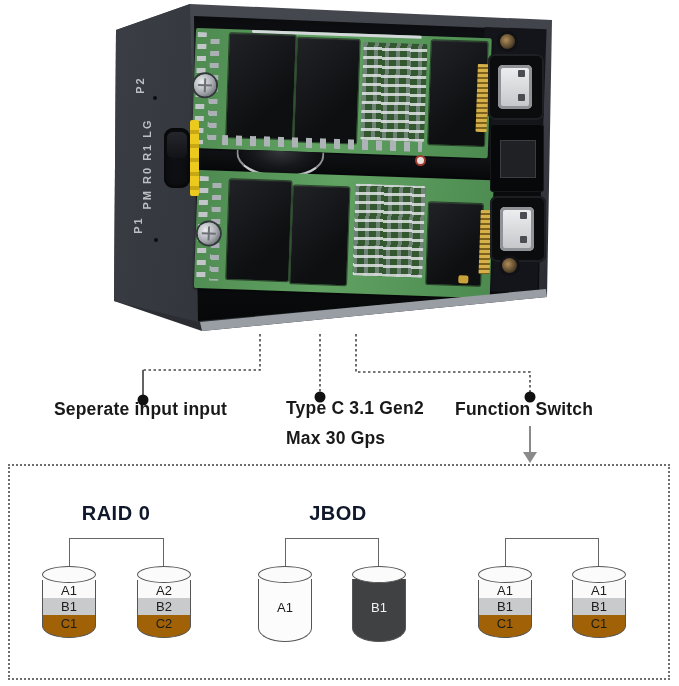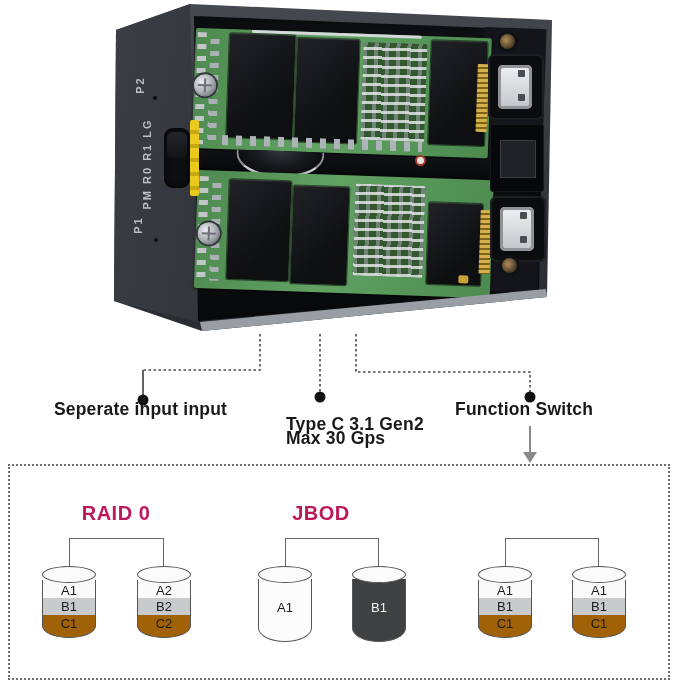--- a/index.html
+++ b/index.html
@@ -70,21 +70,21 @@
           transform:rotate(-90deg);text-align:center;}
   .led-dot{width:4px;height:4px;border-radius:50%;background:#0d0e10;}
   .edge-strip{background:#d5d8db;border-radius:2px;}
 
   
   .ann{position:absolute;font-weight:700;font-size:17.5px;color:#191919;letter-spacing:.2px;}
 
   
   .dbox{position:absolute;left:8px;top:464px;width:658px;height:212px;border:2px dotted #6e6e6e;background:#fff;}
   .dbox *{position:absolute;box-sizing:border-box;}
-  .grp-title{top:36px;width:160px;text-align:center;font-size:20px;font-weight:700;color:#be185d;letter-spacing:.5px;}
+  .grp-title{top:36px;width:160px;text-align:center;font-size:20px;font-weight:700;color:#0f172a;letter-spacing:.5px;}
   .bracket{top:72px;height:40px;border:1.4px solid #666;border-bottom:none;}
   .cyl{top:100px;width:54px;height:78px;font-size:13px;color:#1c1c1c;text-align:center;}
   .cyl .cap{left:0;top:0;width:100%;height:17px;background:#fbfbfb;border:1.3px solid #555;border-radius:50%;}
   .cyl .band{left:0;width:100%;border-left:1.3px solid #555;border-right:1.3px solid #555;background:#fafafa;}
   .band.a{top:14px;height:18px;line-height:21px;}
   .band.b{top:32px;height:17px;line-height:17px;background:#c9cacc;}
   .band.c{top:49px;height:23px;line-height:18px;background:#a16207;border-bottom:1.3px solid #555;
           border-radius:0 0 50% 50%/0 0 12px 12px;}
   .cyl .body1{left:0;top:13px;width:100%;height:63px;border:1.3px solid #555;border-top:none;
           border-radius:0 0 50% 50%/0 0 14px 14px;line-height:58px;}
@@ -163,42 +163,42 @@
     <path d="M320 334 L320 392" fill="none" stroke="#4a4a4a" stroke-width="1.6" stroke-dasharray="2.5 2.5"></path>
     <path d="M356 334 L356 372 L530 372 L530 392" fill="none" stroke="#4a4a4a" stroke-width="1.6" stroke-dasharray="2.5 2.5"></path>
     <circle cx="143" cy="400" r="5.5" fill="#111"></circle>
     <circle cx="320" cy="397" r="5.5" fill="#111"></circle>
     <circle cx="530" cy="397" r="5.5" fill="#111"></circle>
     <line x1="530" y1="426" x2="530" y2="454" stroke="#8a8a8a" stroke-width="2"></line>
     <polygon points="523,452 537,452 530,463" fill="#8a8a8a"></polygon>
   </svg>
 
   <div class="ann" style="left:38px;top:399px;width:205px;text-align:center;">Seperate input input</div>
-  <div class="ann" style="left:286px;top:398px;margin-top:16px;">Type C 3.1 Gen2</div>
+  <div class="ann" style="left:286px;top:398px;">Type C 3.1 Gen2</div>
   <div class="ann" style="left:286px;top:428px;">Max 30 Gps</div>
   <div class="ann" style="left:455px;top:399px;">Function Switch</div>
 
   <div class="dbox">
 
     <div class="grp-title" style="left:26px;">RAID 0</div>
     <div class="bracket" style="left:59px;width:95px;"></div>
     <div class="cyl" style="left:32px;">
       <div class="band c">C1</div>
       <div class="band b">B1</div>
       <div class="band a">A1</div>
       <div class="cap"></div>
     </div>
     <div class="cyl" style="left:127px;">
       <div class="band c">C2</div>
       <div class="band b">B2</div>
       <div class="band a">A2</div>
       <div class="cap"></div>
     </div>
 
-    <div class="grp-title" style="left:231px;">JBOD</div>
+    <div class="grp-title" style="left:248px;">JBOD</div>
     <div class="bracket" style="left:275px;width:94px;"></div>
     <div class="cyl light" style="left:248px;">
       <div class="body1">A1</div>
       <div class="cap"></div>
     </div>
     <div class="cyl dark" style="left:342px;">
       <div class="body1">B1</div>
       <div class="cap"></div>
     </div>
 

